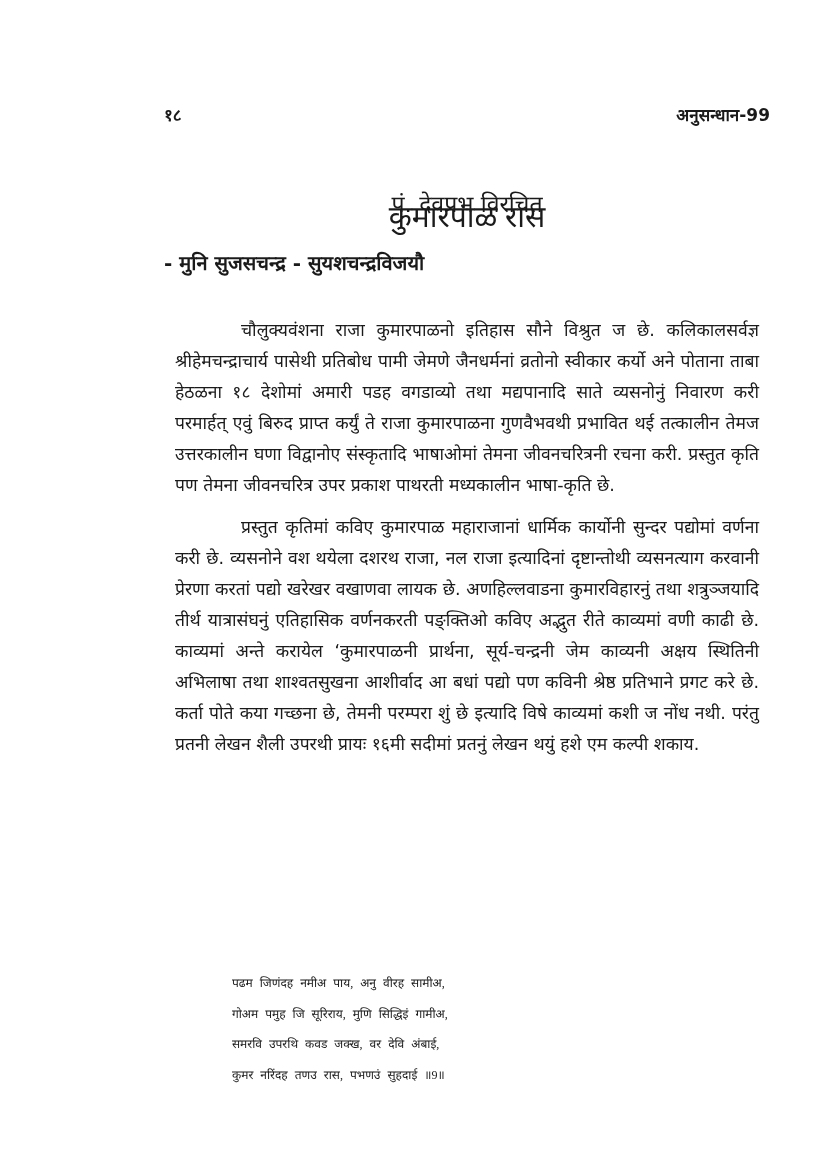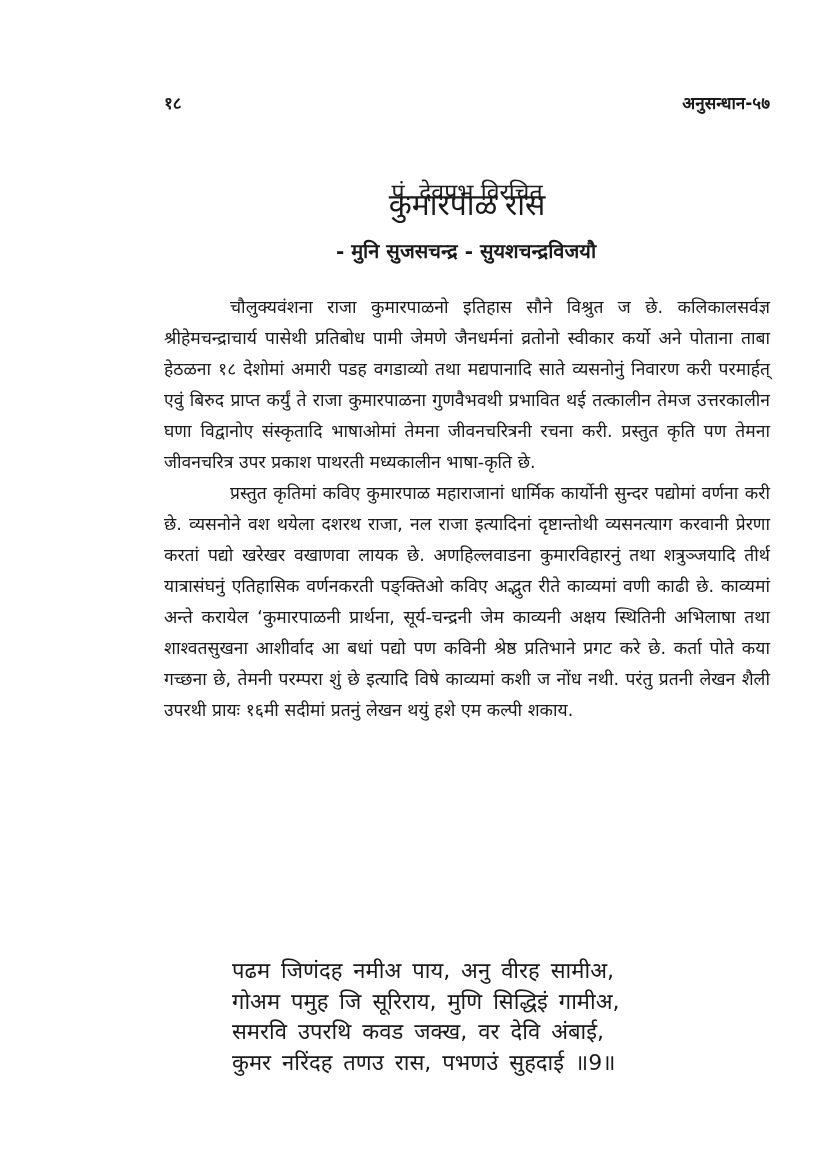--- a/index.html
+++ b/index.html
@@ -10,21 +10,21 @@
     body {
       width: 828px;
       height: 1149px;
       position: relative;
       overflow: hidden;
       color: #1a1a1a;
       font-family: "DejaVu Sans", "Liberation Sans", sans-serif;
     }
     .page {
       position: absolute;
-      left: 0; top: 4px;
+      left: 0; top: 16px;
       width: 828px;
       height: 1100px;
     }
     .running-header {
       position: absolute;
       top: 84px;
       left: 164px;
       width: 606px;
       height: 28px;
       display: flex;
@@ -49,61 +49,62 @@
       top: 180px;
       font-size: 30px;
       line-height: 42px;
       font-family: Liberation Serif, serif;
     }
     .author-line {
       position: absolute;
       top: 232px;
       left: 164px;
       width: 604px;
-      text-align: center;
+      text-align: left;
       font-size: 20px;
       font-weight: bold;
       line-height: 30px;
     }
     .body-text {
       position: absolute;
       top: 288px;
       left: 164px;
       width: 606px;
       font-size: 17.5px;
       line-height: 31px;
       text-align: justify;
     }
     .body-text p {
-      margin: 0;
+      margin: 11px;
       text-indent: 66px;
       text-align-last: left;
     }
     .verse {
       position: absolute;
       top: 952px;
       left: 232px;
       width: 520px;
-      font-size: 22px;
+      font-size: 12px;
       line-height: 30.5px;
+      font-family: Liberation Serif, serif;
     }
     .verse-line {
       display: block;
       white-space: nowrap;
       word-spacing: 4px;
     }
   </style>
 </head>
 <body>
 
 <div class="page">
 
   <div class="running-header">
     <span>१८</span>
-    <span>अनुसन्धान-५७</span>
+    <span>अनुसन्धान-99</span>
   </div>
 
   <div class="title-block title-sub">पं. देवप्रभ विरचित</div>
   <div class="title-block title-main">कुमारपाळ रास</div>
 
   <div class="author-line">- मुनि सुजसचन्द्र - सुयशचन्द्रविजयौ</div>
 
   <div class="body-text">
     <p>चौलुक्यवंशना राजा कुमारपाळनो इतिहास सौने विश्रुत ज छे. कलिकालसर्वज्ञ श्रीहेमचन्द्राचार्य पासेथी प्रतिबोध पामी जेमणे जैनधर्मनां व्रतोनो स्वीकार कर्यो अने पोताना ताबा हेठळना १८ देशोमां अमारी पडह वगडाव्यो तथा मद्यपानादि साते व्यसनोनुं निवारण करी परमार्हत् एवुं बिरुद प्राप्त कर्युं ते राजा कुमारपाळना गुणवैभवथी प्रभावित थई तत्कालीन तेमज उत्तरकालीन घणा विद्वानोए संस्कृतादि भाषाओमां तेमना जीवनचरित्रनी रचना करी. प्रस्तुत कृति पण तेमना जीवनचरित्र उपर प्रकाश पाथरती मध्यकालीन भाषा-कृति छे.</p>
     <p>प्रस्तुत कृतिमां कविए कुमारपाळ महाराजानां धार्मिक कार्योनी सुन्दर पद्योमां वर्णना करी छे. व्यसनोने वश थयेला दशरथ राजा, नल राजा इत्यादिनां दृष्टान्तोथी व्यसनत्याग करवानी प्रेरणा करतां पद्यो खरेखर वखाणवा लायक छे. अणहिल्लवाडना कुमारविहारनुं तथा शत्रुञ्जयादि तीर्थ यात्रासंघनुं एतिहासिक वर्णनकरती पङ्क्तिओ कविए अद्भुत रीते काव्यमां वणी काढी छे. काव्यमां अन्ते करायेल ‘कुमारपाळनी प्रार्थना, सूर्य-चन्द्रनी जेम काव्यनी अक्षय स्थितिनी अभिलाषा तथा शाश्वतसुखना आशीर्वाद आ बधां पद्यो पण कविनी श्रेष्ठ प्रतिभाने प्रगट करे छे. कर्ता पोते कया गच्छना छे, तेमनी परम्परा शुं छे इत्यादि विषे काव्यमां कशी ज नोंध नथी. परंतु प्रतनी लेखन शैली उपरथी प्रायः १६मी सदीमां प्रतनुं लेखन थयुं हशे एम कल्पी शकाय.</p>

